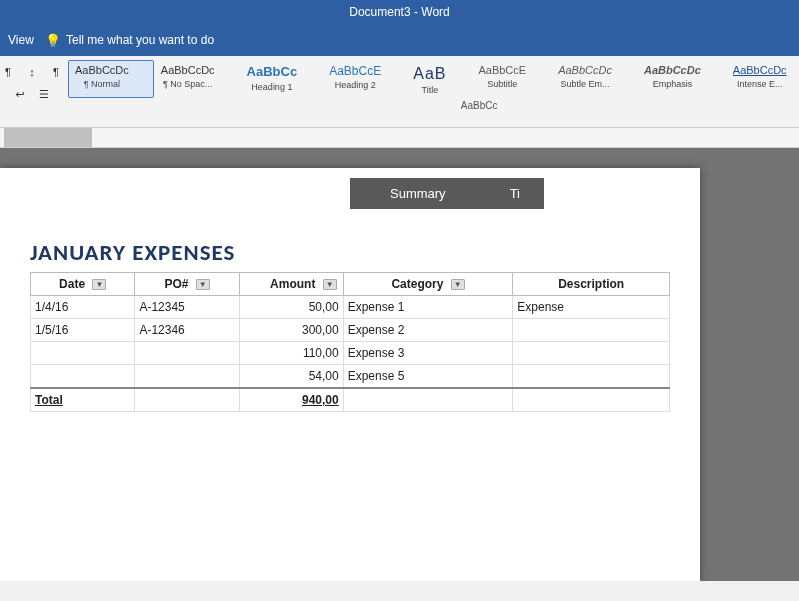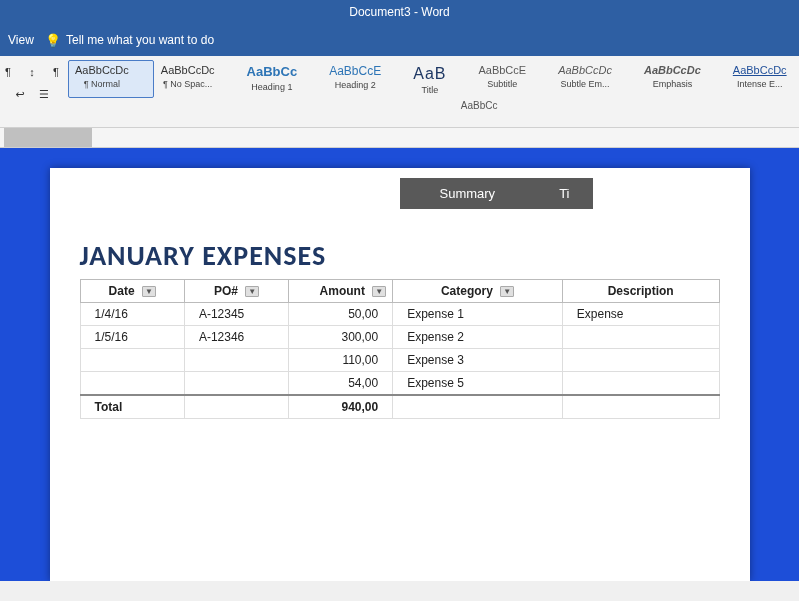--- a/index.html
+++ b/index.html
@@ -163,42 +163,41 @@
       height: 100%;
     }
     .ruler-main {
       flex: 1;
       height: 100%;
       background: #f5f5f5;
     }
 
     
     .doc-area {
-      background: #1d4ed8;
+      background: #737373;
       flex: 1;
       padding: 20px 0 0 0;
       overflow: hidden;
       height: calc(601px - 24px - 32px - 72px - 20px - 20px);
       display: flex;
-      justify-content: center;
     }
 
     
     .page {
       background: white;
       width: 700px;
       min-height: 400px;
       box-shadow: 0 0 8px rgba(0,0,0,0.4);
       padding: 20px 30px 20px 30px;
       position: relative;
     }
 
     
     .expenses-title {
-      font-size: 28px;
+      font-size: 23px;
       font-weight: bold;
       color: #1f3864;
       letter-spacing: 1px;
       margin-bottom: 6px;
       font-family: 'Calibri', Arial, sans-serif;
     }
 
     
     .expense-table {
       width: 100%;
@@ -210,21 +209,21 @@
       background: white;
       border: 1px solid #bbb;
       padding: 4px 6px;
       font-weight: 600;
       color: #222;
       white-space: nowrap;
       position: relative;
     }
     .expense-table td {
       border: 1px solid #ddd;
-      padding: 4px 14px;
+      padding: 4px 4px;
       color: #222;
     }
     .expense-table .col-amount {
       text-align: right;
     }
     .expense-table .col-date { width: 80px; }
     .expense-table .col-po { width: 80px; }
     .expense-table .col-amount { width: 70px; }
     .expense-table .col-category { width: 130px; }
     .expense-table .col-desc { width: 120px; }
@@ -237,20 +236,21 @@
       border: 1px solid #aaa;
       padding: 0 2px;
       border-radius: 1px;
       color: #555;
       vertical-align: middle;
       cursor: pointer;
     }
     .total-row td {
       font-weight: bold;
       border-top: 2px solid #888;
+      text-decoration: underline;
     }
   </style>
 </head>
 <body>
 
 <div class="title-bar">
   <span>Document3 - Word</span>
 </div>
 
 <div class="ribbon-top">

